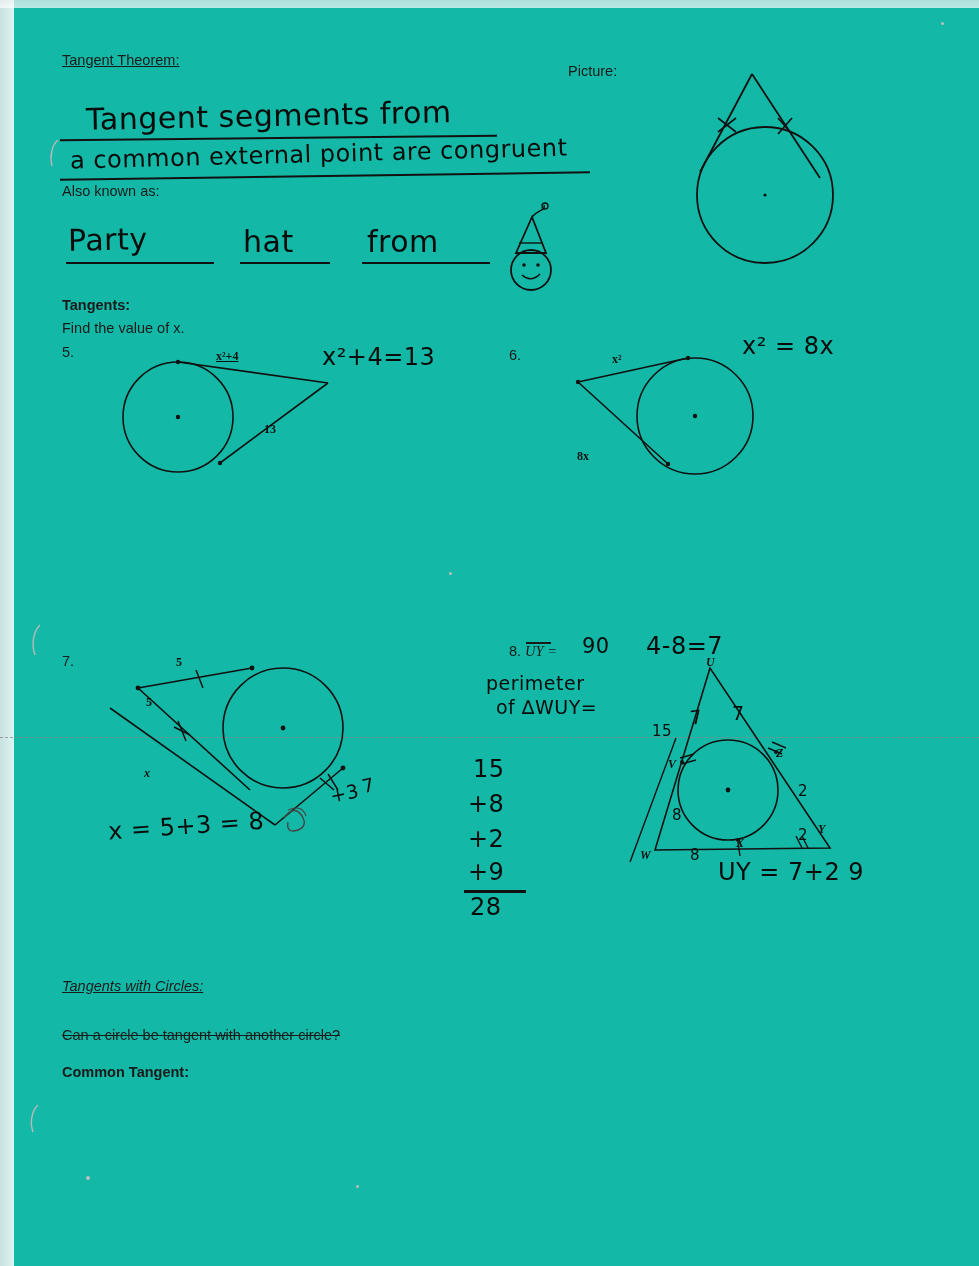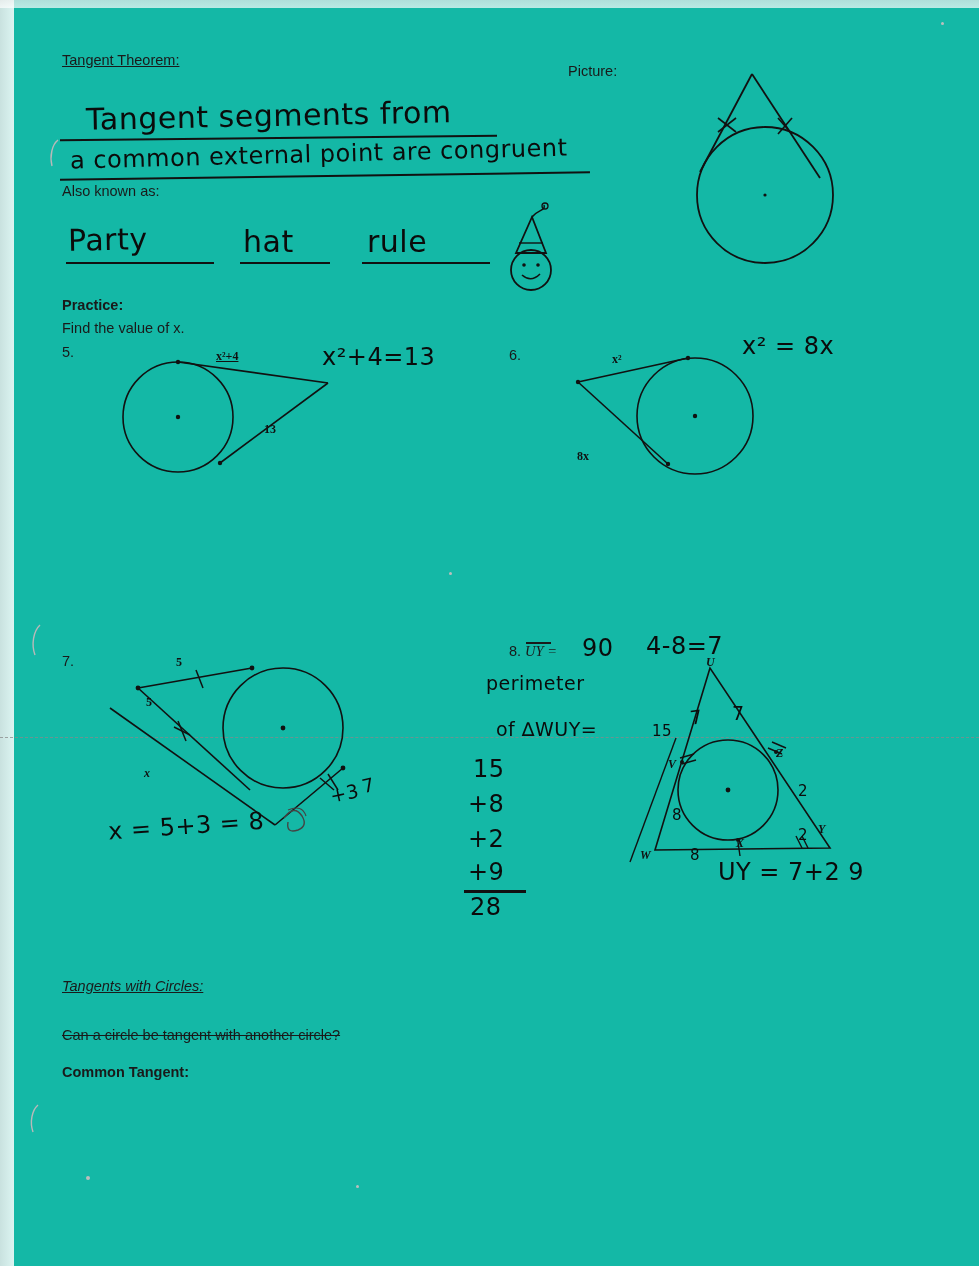--- a/index.html
+++ b/index.html
@@ -108,21 +108,21 @@
     <path d="M 58 140 a 12 20 0 0 0 -6 26" stroke="#b9b9b9" stroke-width="1.4" fill="none"></path>
     <path d="M 40 625 a 14 22 0 0 0 -5 30" stroke="#b9b9b9" stroke-width="1.4" fill="none"></path>
     <path d="M 38 1105 a 13 20 0 0 0 -5 27" stroke="#b9b9b9" stroke-width="1.4" fill="none"></path>
   </svg>
 
   <div class="dash-line" style="top:737px;"></div>
 
   <div class="printed underline" style="left:62px;top:52px;">Tangent Theorem:</div>
   <div class="printed" style="left:568px;top:63px;">Picture:</div>
   <div class="printed" style="left:62px;top:183px;">Also known as:</div>
-  <div class="printed bold" style="left:62px;top:297px;">Practice:</div>
+  <div class="printed bold" style="left:62px;top:297px;">Tangents:</div>
   <div class="printed" style="left:62px;top:320px;">Find the value of x.</div>
   <div class="printed" style="left:62px;top:344px;">5.</div>
   <div class="printed" style="left:509px;top:347px;">6.</div>
   <div class="printed" style="left:62px;top:653px;">7.</div>
   <div class="printed" style="left:509px;top:643px;">8.</div>
   <div class="printed" style="left:525px;top:643px;font-family:'Liberation Serif',serif;font-style:italic;">UY =</div>
 
   <div style="position:absolute;left:526px;top:642px;width:25px;height:1.5px;background:#1a1a1a;"></div>
 
   <div class="printed underline" style="left:62px;top:978px;font-style:italic;">Tangents with Circles:</div>
@@ -131,21 +131,21 @@
 
   <div class="hand big" style="left:86px;top:98px;transform:rotate(-1.2deg);">Tangent segments from</div>
   <div class="hand-underline" style="left:60px;top:137px;width:437px;transform:rotate(-0.6deg);"></div>
   <div class="hand mid" style="left:70px;top:140px;transform:rotate(-1.5deg);">a common external point are congruent</div>
   <div class="hand-underline" style="left:60px;top:175px;width:530px;transform:rotate(-0.8deg);"></div>
 
   <div class="hand big" style="left:68px;top:222px;transform:rotate(-1deg);">Party</div>
   <div class="hand-underline" style="left:66px;top:262px;width:148px;"></div>
   <div class="hand big" style="left:243px;top:224px;">hat</div>
   <div class="hand-underline" style="left:240px;top:262px;width:90px;"></div>
-  <div class="hand big" style="left:367px;top:224px;">rule</div>
+  <div class="hand big" style="left:367px;top:224px;">from</div>
   <div class="hand-underline" style="left:362px;top:262px;width:128px;"></div>
 
   <svg style="left:494px;top:205px;width:70px;height:90px;">
 
     <path d="M 22 48 L 38 12 L 52 48 Z" stroke="#111" stroke-width="1.8" fill="none"></path>
     <path d="M 25 38 L 49 38" stroke="#111" stroke-width="1.4" fill="none"></path>
 
     <path d="M 38 12 C 44 4, 52 6, 50 0" stroke="#111" stroke-width="1.5" fill="none"></path>
     <circle cx="51" cy="1" r="3" stroke="#111" stroke-width="1.3" fill="none"></circle>
 
@@ -249,24 +249,24 @@
     <circle cx="156" cy="102" r="2" fill="#111"></circle>
     <circle cx="118" cy="190" r="2" fill="#111"></circle>
   </svg>
   <div class="label-it" style="left:706px;top:655px;">U</div>
   <div class="label-it" style="left:668px;top:757px;">V</div>
   <div class="label-it" style="left:776px;top:746px;">Z</div>
   <div class="label-it" style="left:640px;top:848px;">W</div>
   <div class="label-it" style="left:736px;top:836px;">X</div>
   <div class="label-it" style="left:818px;top:822px;">Y</div>
 
-  <div class="hand sm" style="left:582px;top:634px;font-size:24px;">90</div>
+  <div class="hand sm" style="left:582px;top:634px;font-size:21px;">90</div>
   <div class="hand mid" style="left:646px;top:632px;">4-8=7</div>
   <div class="hand sm" style="left:486px;top:672px;">perimeter</div>
-  <div class="hand sm" style="left:496px;top:718px;">of ∆WUY=</div>
+  <div class="hand sm" style="left:496px;top:696px;">of ∆WUY=</div>
   <div class="hand sm" style="left:690px;top:706px;transform:rotate(-8deg);">7</div>
   <div class="hand sm" style="left:732px;top:702px;">7</div>
   <div class="hand tiny" style="left:652px;top:722px;">15</div>
   <div class="hand tiny" style="left:672px;top:806px;">8</div>
   <div class="hand tiny" style="left:690px;top:846px;">8</div>
   <div class="hand tiny" style="left:798px;top:782px;">2</div>
   <div class="hand tiny" style="left:798px;top:826px;">2</div>
   <div class="hand mid" style="left:718px;top:858px;">UY = 7+2 9</div>
 
   <div class="hand mid" style="left:473px;top:755px;">15</div>

